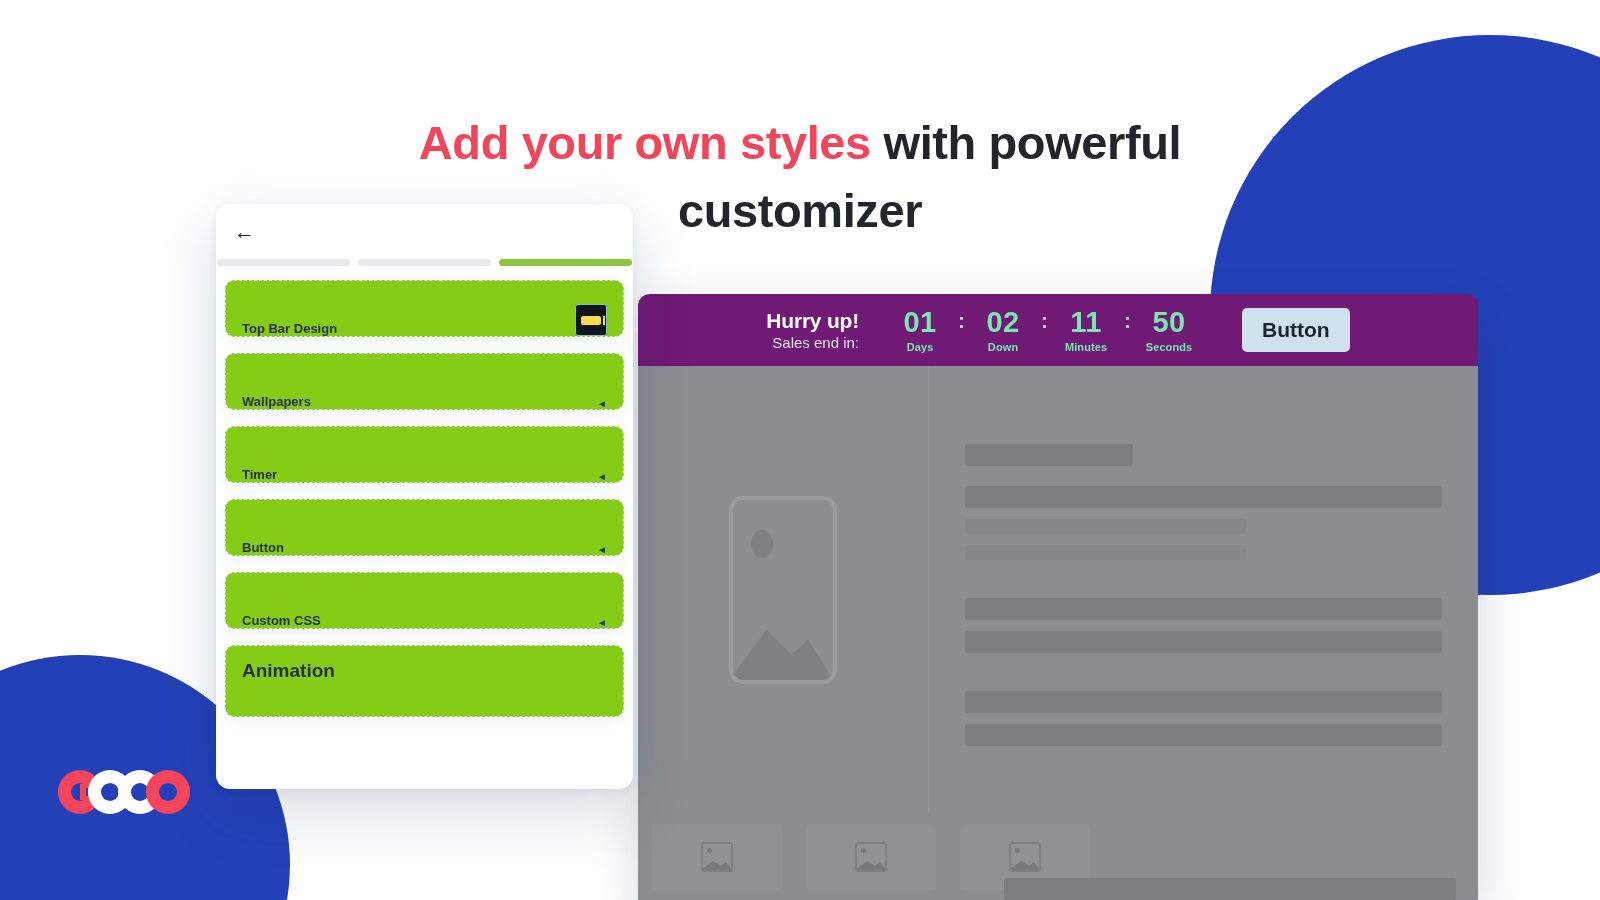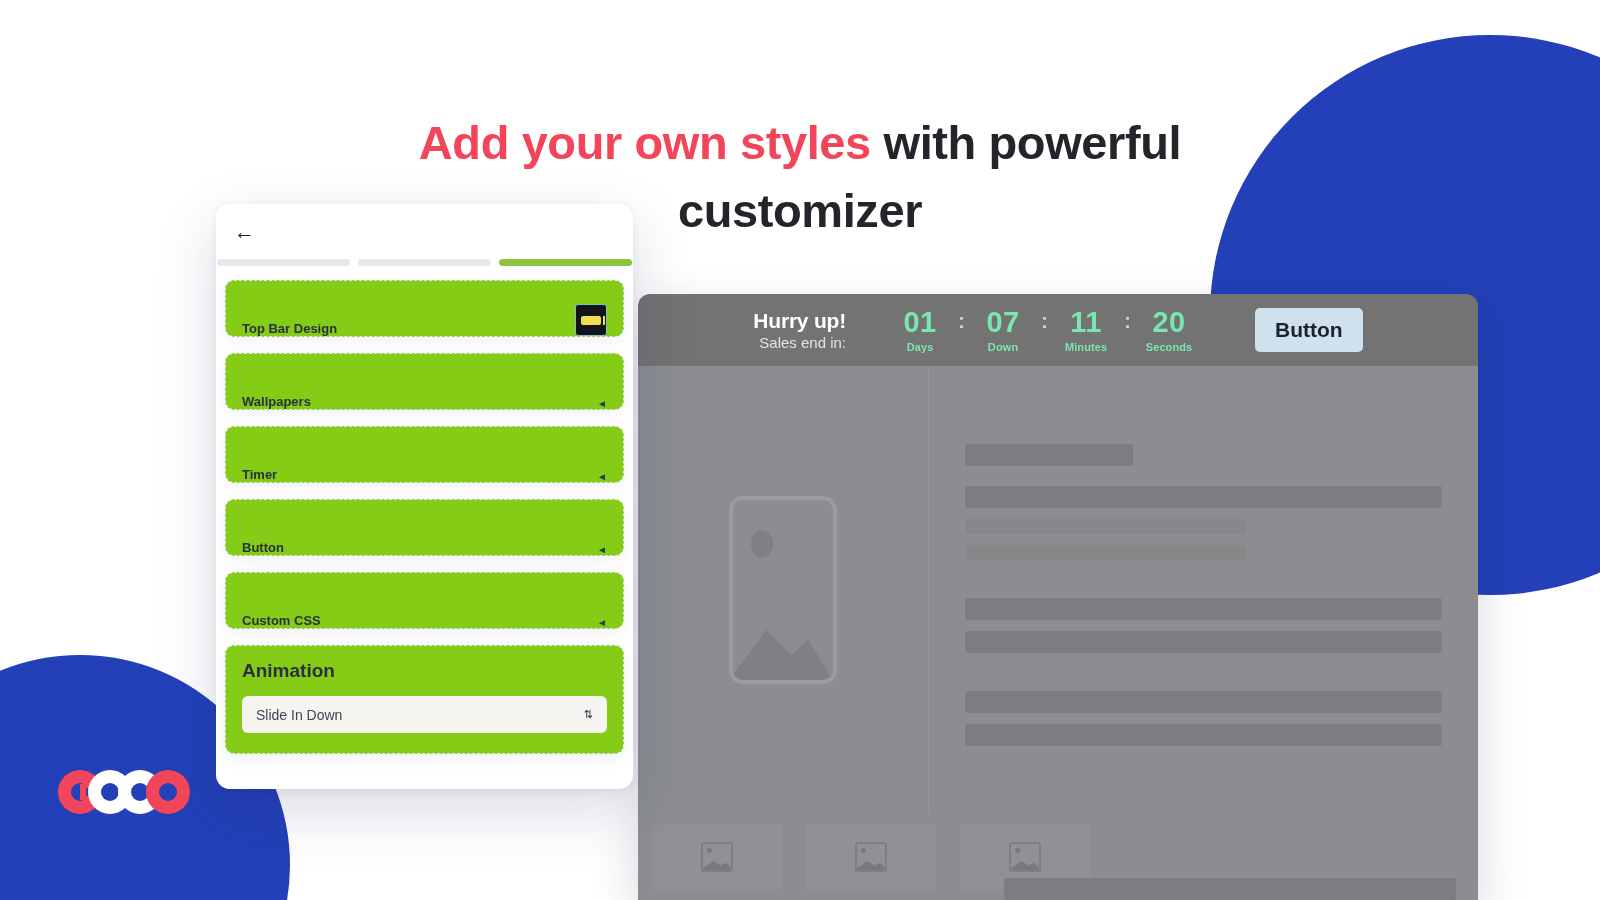--- a/index.html
+++ b/index.html
@@ -72,25 +72,25 @@
     width: 840px;
     height: 606px;
     border-radius: 12px 12px 0 0;
     overflow: hidden;
     z-index: 2;
     box-shadow: 0 18px 48px rgba(25,35,70,.18);
   }
   .topbar {
     position: relative;
     height: 72px;
-    background: #737373;
+    background: #701a75;
     display: flex;
     align-items: center;
     justify-content: center;
-    gap: 39px;
+    gap: 26px;
   }
   .hurry {
     text-align: right;
     color: #ffffff;
     line-height: 1.18;
     margin-right: 6px;
   }
   .hurry .l1 { font-size: 21px; font-weight: 700; letter-spacing: -.2px; }
   .hurry .l2 { font-size: 15px; font-weight: 400; color: #dfe3ea; }
 
@@ -386,31 +386,31 @@
       <div class="l2">Sales end in:</div>
     </div>
 
     <div class="clock">
       <div class="unit">
         <span class="num">01</span>
         <span class="lab">Days</span>
       </div>
       <div class="sep">:</div>
       <div class="unit">
-        <span class="num">07</span>
+        <span class="num">02</span>
         <span class="lab">Down</span>
       </div>
       <div class="sep">:</div>
       <div class="unit">
         <span class="num">11</span>
         <span class="lab">Minutes</span>
       </div>
       <div class="sep">:</div>
       <div class="unit">
-        <span class="num">20</span>
+        <span class="num">50</span>
         <span class="lab">Seconds</span>
       </div>
     </div>
 
     <button class="cta">Button</button>
   </div>
 
   <div class="page-body">
     <div class="page-inner">
       <div class="col-left">
@@ -490,20 +490,16 @@
       <span class="caret">◄</span>
     </div>
 
     <div class="row">
       <span class="row-label">Custom CSS</span>
       <span class="caret">◄</span>
     </div>
 
     <div class="row block">
       <div class="block-label">Animation</div>
-      <div class="select">
-        <span class="select-value">Slide In Down</span>
-        <span class="stepper">⇅</span>
-      </div>
     </div>
 
   </div>
 </div>
 
 </body></html>

